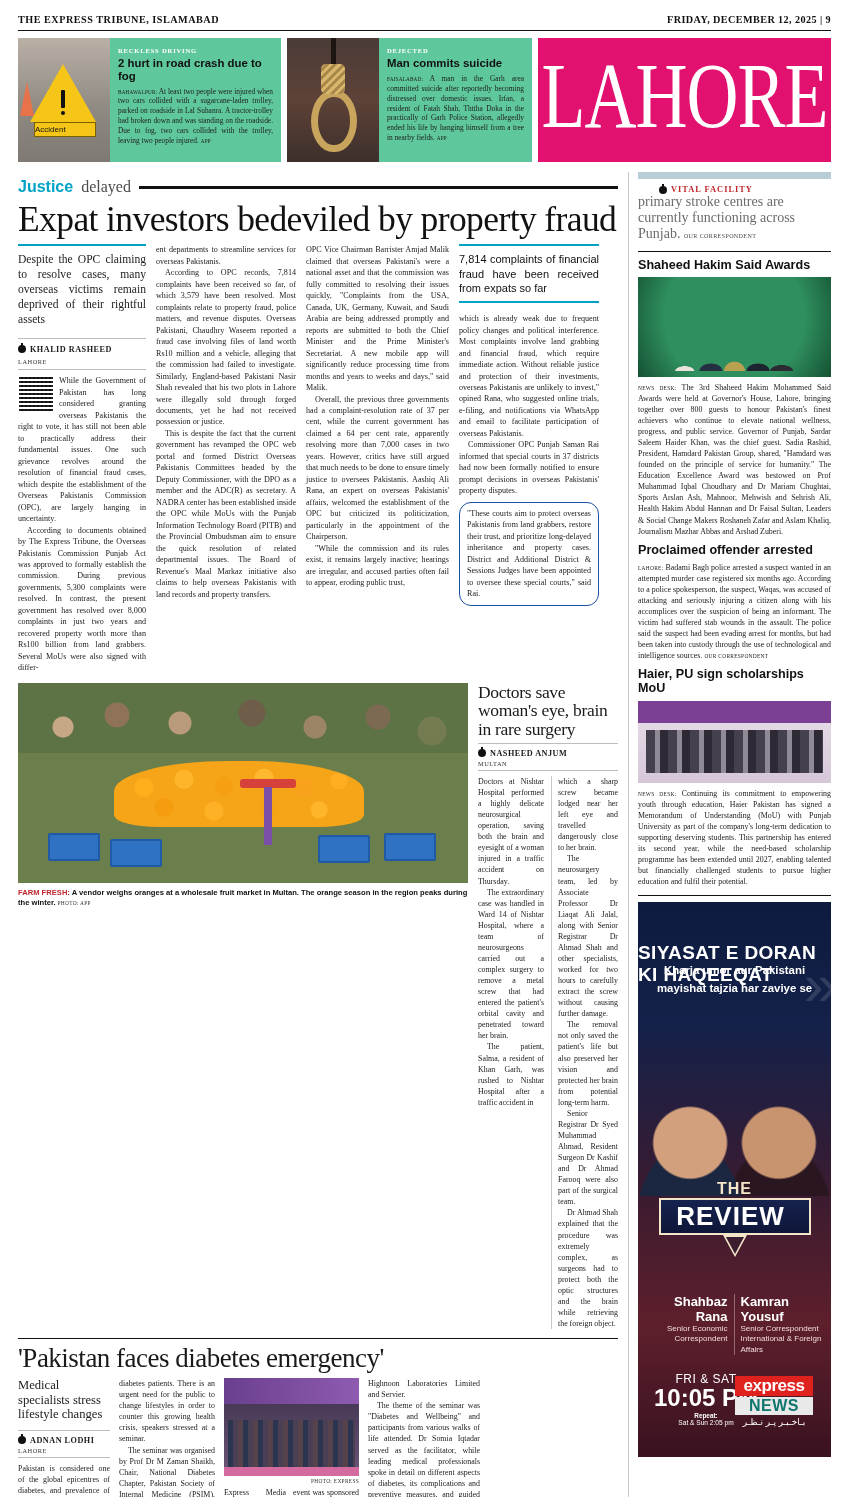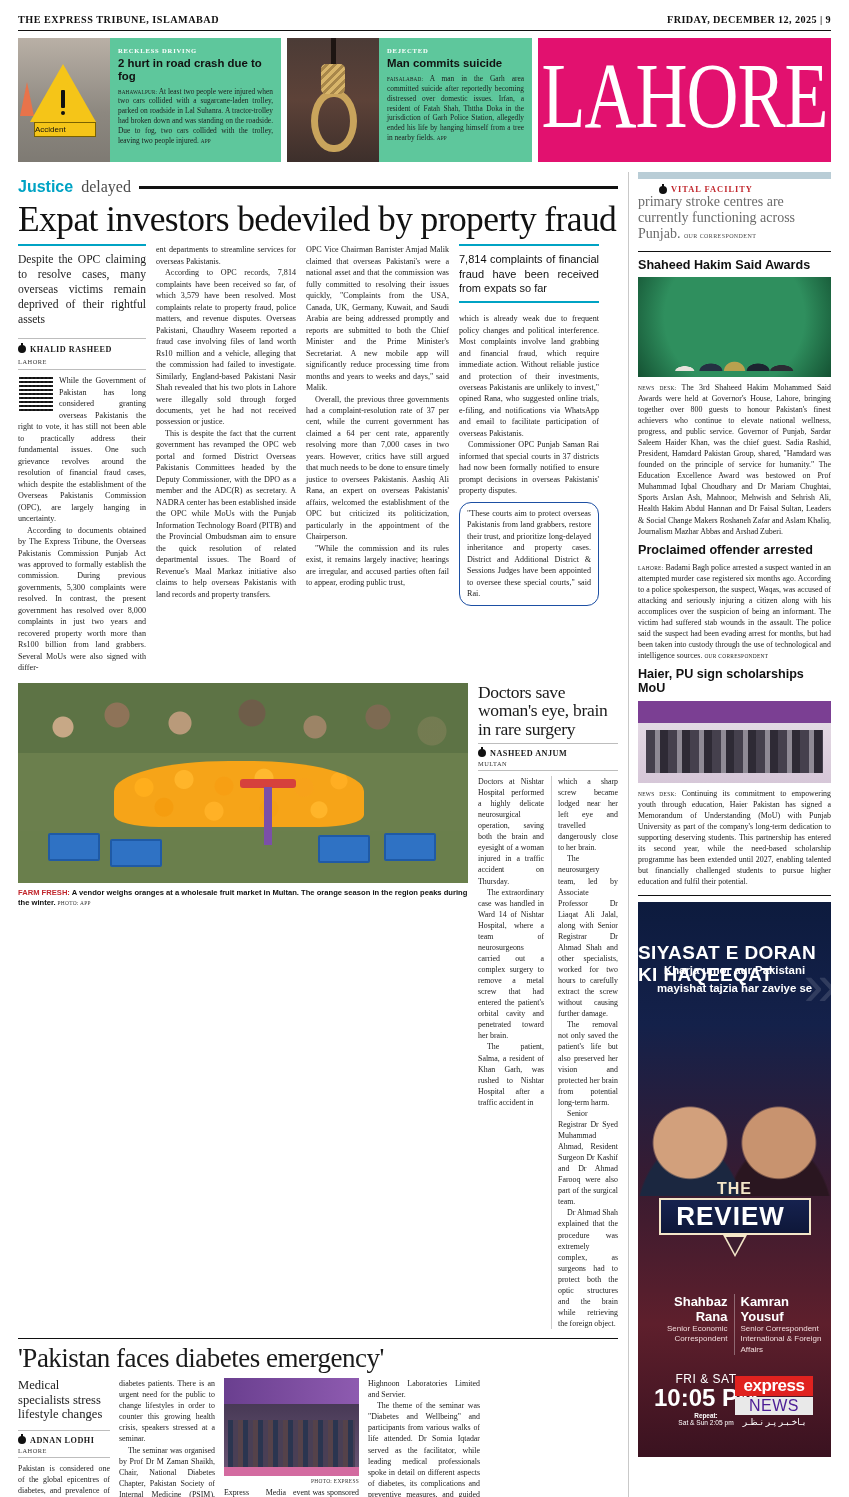--- a/index.html
+++ b/index.html
@@ -256,22 +256,22 @@
   .host-n{ font-family:"Liberation Sans",sans-serif; font-weight:bold; font-size:13px;}
   .host-t{ font-family:"Liberation Sans",sans-serif; font-size:8px; line-height:1.3; color:#f0dada;}
   .tv-time{ position:absolute; top:470px; left:14px; color:#fff; text-align:center; width:108px;}
   .tv-day{ font-family:"Liberation Sans",sans-serif; font-size:12px; letter-spacing:.5px;}
   .tv-hour{ font-family:"Liberation Sans",sans-serif; font-weight:bold; font-size:24px; line-height:1;}
   .tv-rep{ font-family:"Liberation Sans",sans-serif; font-weight:bold; font-size:6.4px; margin-top:2px;}
   .tv-rep2{ font-family:"Liberation Sans",sans-serif; font-size:6.6px;}
   .tv-exp{ position:absolute; top:474px; right:18px; width:78px; text-align:center;}
   .exp-red{ background:#e0221f; color:#fff; font-family:"Liberation Sans",sans-serif;
      font-weight:bold; font-size:17px; letter-spacing:-.5px; padding:0 4px;}
-  .exp-news{ background:#e9e9e9; color:#4c1d95; font-family:"Liberation Sans",sans-serif;
-     font-weight:normal; font-size:16px; letter-spacing:.5px; margin-top:1px;}
+  .exp-news{ background:#e9e9e9; color:#0f766e; font-family:"Liberation Sans",sans-serif;
+     font-weight:bold; font-size:16px; letter-spacing:.5px; margin-top:1px;}
   .exp-ur{ color:#fff; font-size:9px; margin-top:2px; font-family:"DejaVu Sans",sans-serif;}
 </style>
 </head>
 <body>
 
 <div class="page">
 
   <div class="masthead">
     <div class="masthead-left">THE EXPRESS TRIBUNE, ISLAMABAD</div>
     <div class="masthead-right">FRIDAY, DECEMBER 12, 2025 | 9</div>
@@ -299,21 +299,21 @@
     <div class="brief b2">
       <div class="brief-photo">
         <div class="noose-bg"></div>
           <div class="rope-v"></div>
         <div class="loop"></div>
           <div class="knot"></div>
       </div>
       <div class="brief-text">
         <div class="kicker">DEJECTED</div>
         <div class="brief-head">Man commits suicide</div>
-        <div class="brief-body"><span class="dl">FAISALABAD:</span> <span>A man in the Garh area committed suicide after reportedly becoming distressed over domestic issues. Irfan, a resident of Fatah Shah, Thttha Doka in the jurisdiction of Garh Police Station, allegedly ended his life by hanging himself from a tree in nearby fields.</span> <span class="src">APP</span></div>
+        <div class="brief-body"><span class="dl">FAISALABAD:</span> <span>A man in the Garh area committed suicide after reportedly becoming distressed over domestic issues. Irfan, a resident of Fatah Shah, Thttha Doka in the practically of Garh Police Station, allegedly ended his life by hanging himself from a tree in nearby fields.</span> <span class="src">APP</span></div>
       </div>
     </div>
 
     <div class="lahore-block">
       <div class="lahore-word">LAHORE</div>
     </div>
   </div>
 
   <div class="main-wrap">
 

